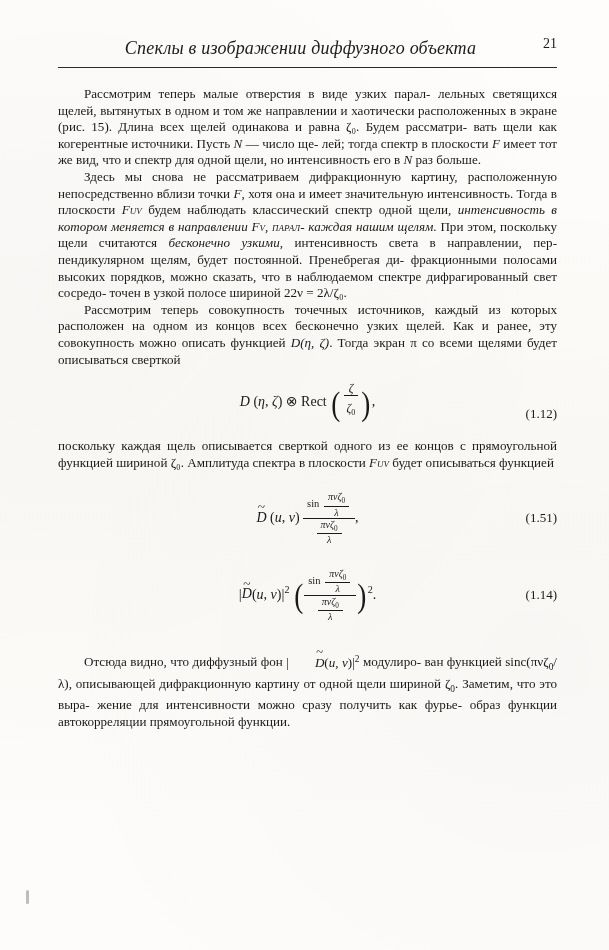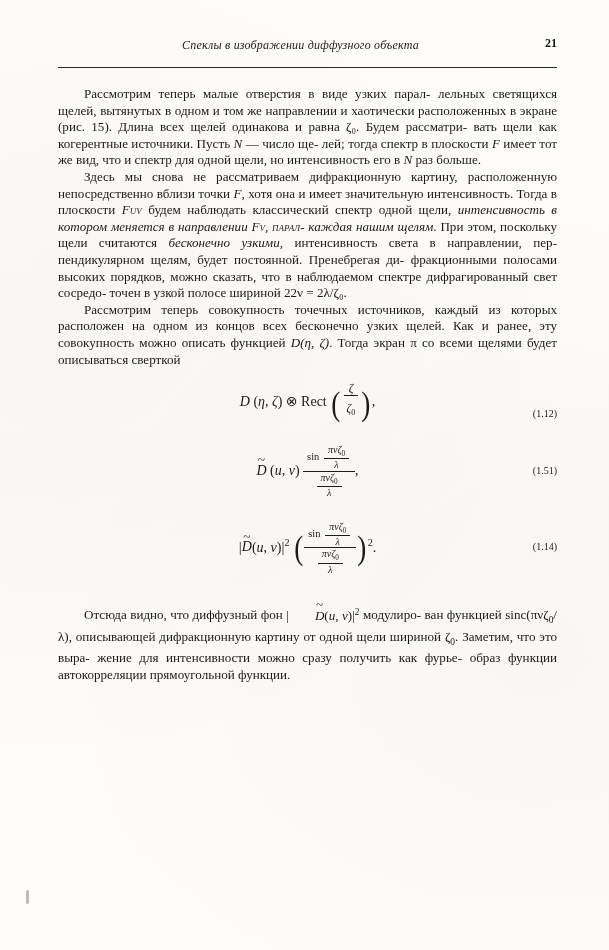--- a/index.html
+++ b/index.html
@@ -30,31 +30,31 @@
     padding: 38px 52px 0 58px;
   }
   
   .runhead {
     position: relative;
     height: 26px;
   }
   .runhead-title {
     text-align: center;
     font-style: italic;
-    font-size: 12px;
+    font-size: 18px;
     letter-spacing: 0.2px;
     color: #1c1c1c;
     padding-right: 14px;
   }
   .runhead-page {
     position: absolute;
     right: 0;
     top: -2px;
-    font-size: 12px;
-    font-weight: bold;
+    font-size: 14px;
+    font-weight: normal;
     font-family: "Liberation Serif", serif;
   }
   .rule {
     border-top: 1px solid #2a2a2a;
     margin: 3px 0 0 0;
     height: 0;
   }
   
   .body {
     margin-top: 18px;
@@ -84,21 +84,21 @@
     min-height: 22px;
   }
   .eq-body {
     text-align: center;
     font-size: 14px;
   }
   .eq-num {
     position: absolute;
     right: 0;
     bottom: 2px;
-    font-size: 10px;
+    font-size: 13px;
   }
   .eq-num.mid { bottom: 50%; transform: translateY(50%); }
   .math { font-family: "Liberation Serif", serif; }
   .mi { font-style: italic; }
   .frac {
     display: inline-block;
     vertical-align: middle;
     text-align: center;
     font-size: 10px;
     line-height: 1.15;
@@ -199,20 +199,25 @@
         <span>щелями будет описываться сверткой</span>
       </p>
 
       <div class="eq-row">
         <div class="eq-body math">
           <span class="mi">D</span> (<span class="mi">η</span>, <span class="mi">ζ</span>) ⊗ Rect&nbsp;<span class="paren tall">(</span><span class="frac big"><span class="num"><span class="mi">ζ</span></span><span class="den"><span class="mi">ζ</span><span class="sub">0</span></span></span><span class="paren tall">)</span>,
         </div>
         <div class="eq-num">(1.12)</div>
       </div>
 
+      <p class="flush">
+        <span>поскольку каждая щель описывается сверткой одного из ее</span>
+        <span>концов с прямоугольной функцией шириной </span><span class="math">ζ₀</span><span>. Амплитуда</span>
+        <span>спектра в плоскости </span><span class="it sc">Fuv</span><span> будет описываться функцией</span>
+      </p>
 
       <div class="eq-row" style="margin-top:20px;margin-bottom:20px;">
         <div class="eq-body math">
           <span class="tilde-wrap"><span class="tl">~</span><span class="mi">D</span></span>&nbsp;(<span class="mi">u</span>, <span class="mi">ν</span>)&nbsp;<span class="sinfrac"><span class="num">sin&nbsp;<span class="frac"><span class="num"><span class="mi">π</span><span class="mi">ν</span><span class="mi">ζ</span><span class="sub">0</span></span><span class="den"><span class="mi">λ</span></span></span></span><span class="den"><span class="frac"><span class="num"><span class="mi">π</span><span class="mi">ν</span><span class="mi">ζ</span><span class="sub">0</span></span><span class="den"><span class="mi">λ</span></span></span></span></span>,
         </div>
         <div class="eq-num mid">(1.51)</div>
       </div>
 
 
       <div class="eq-row" style="margin-top:22px;margin-bottom:22px;">

